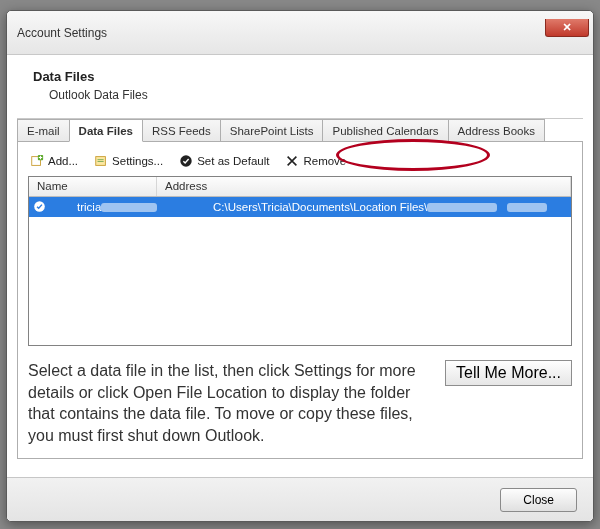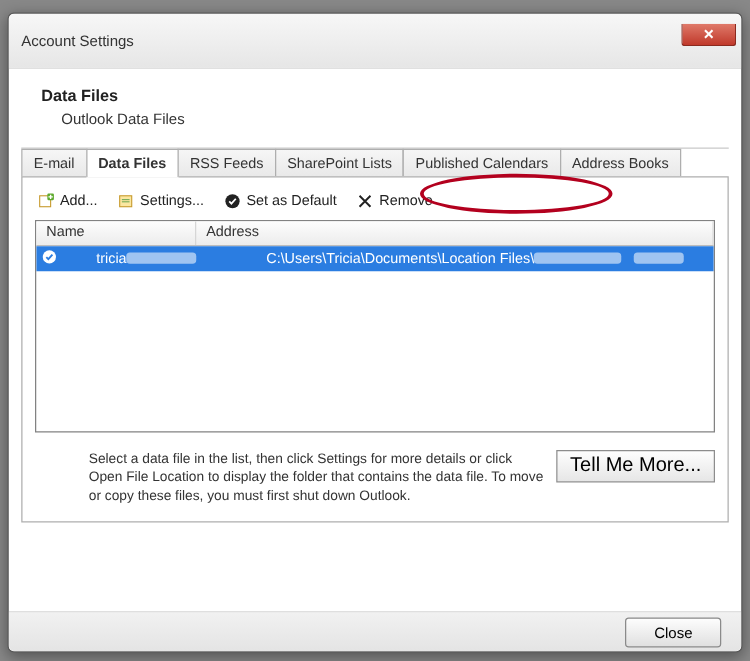--- a/index.html
+++ b/index.html
@@ -56,27 +56,27 @@
   .col-name { width: 128px; }
   .col-loc { flex: 1; }
   .list-row {
     display: flex; height: 20px; background: #2b7de1; color: #fff; font-size: 11.5px;
     align-items: center;
     gap: 28px;
   }
   .list-row .cell { padding: 0 4px; overflow: hidden; white-space: nowrap; }
   .row-ico { width: 16px; padding-left: 4px; }
   .help-row { display: flex; gap: 10px; align-items: flex-start; margin-top: 14px; }
-  .help-text { font-size: 11px; color: #333; flex: 1; line-height: 1.35; margin-left: 43px; }
+  .help-text { font-size: 16px; color: #333; flex: 1; line-height: 1.35; }
   .tellme {
     font-size: 16px; padding: 3px 10px; border: 1px solid #8d8d8d;
     background: linear-gradient(#fefefe,#e6e6e6); cursor: default;
   }
   .bottom-bar {
-    position: absolute; left: 0; right: 0; bottom: 0; height: 32px;
+    position: absolute; left: 0; right: 0; bottom: 0; height: 44px;
     background: linear-gradient(#f1f1f1,#e4e4e4);
     border-top: 1px solid #c6c6c6;
     display: flex; align-items: center; justify-content: flex-end;
     padding: 0 16px; border-radius: 0 0 5px 5px;
   }
   .btn {
     font-size: 12px; padding: 4px 22px; border: 1px solid #8a8a8a;
     border-radius: 3px; background: linear-gradient(#fdfdfd,#e0e0e0);
     cursor: default;
   }

